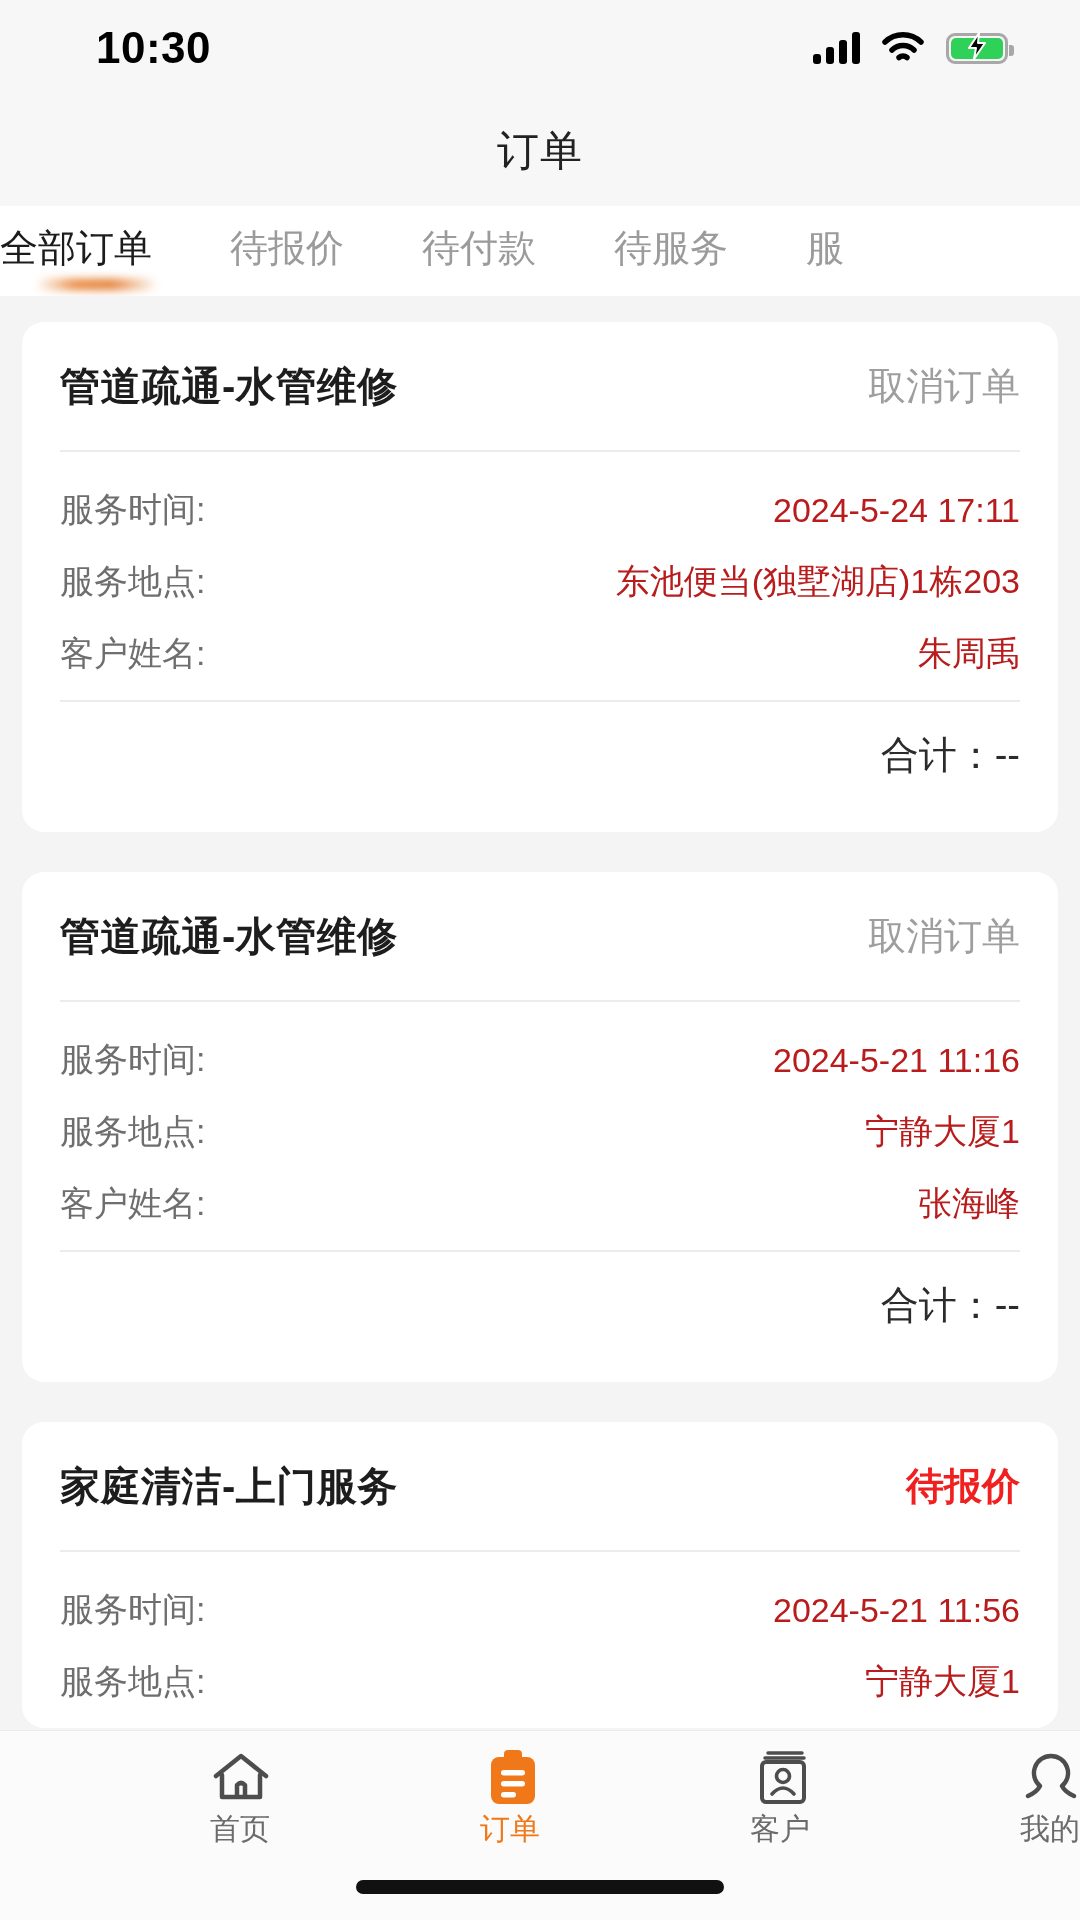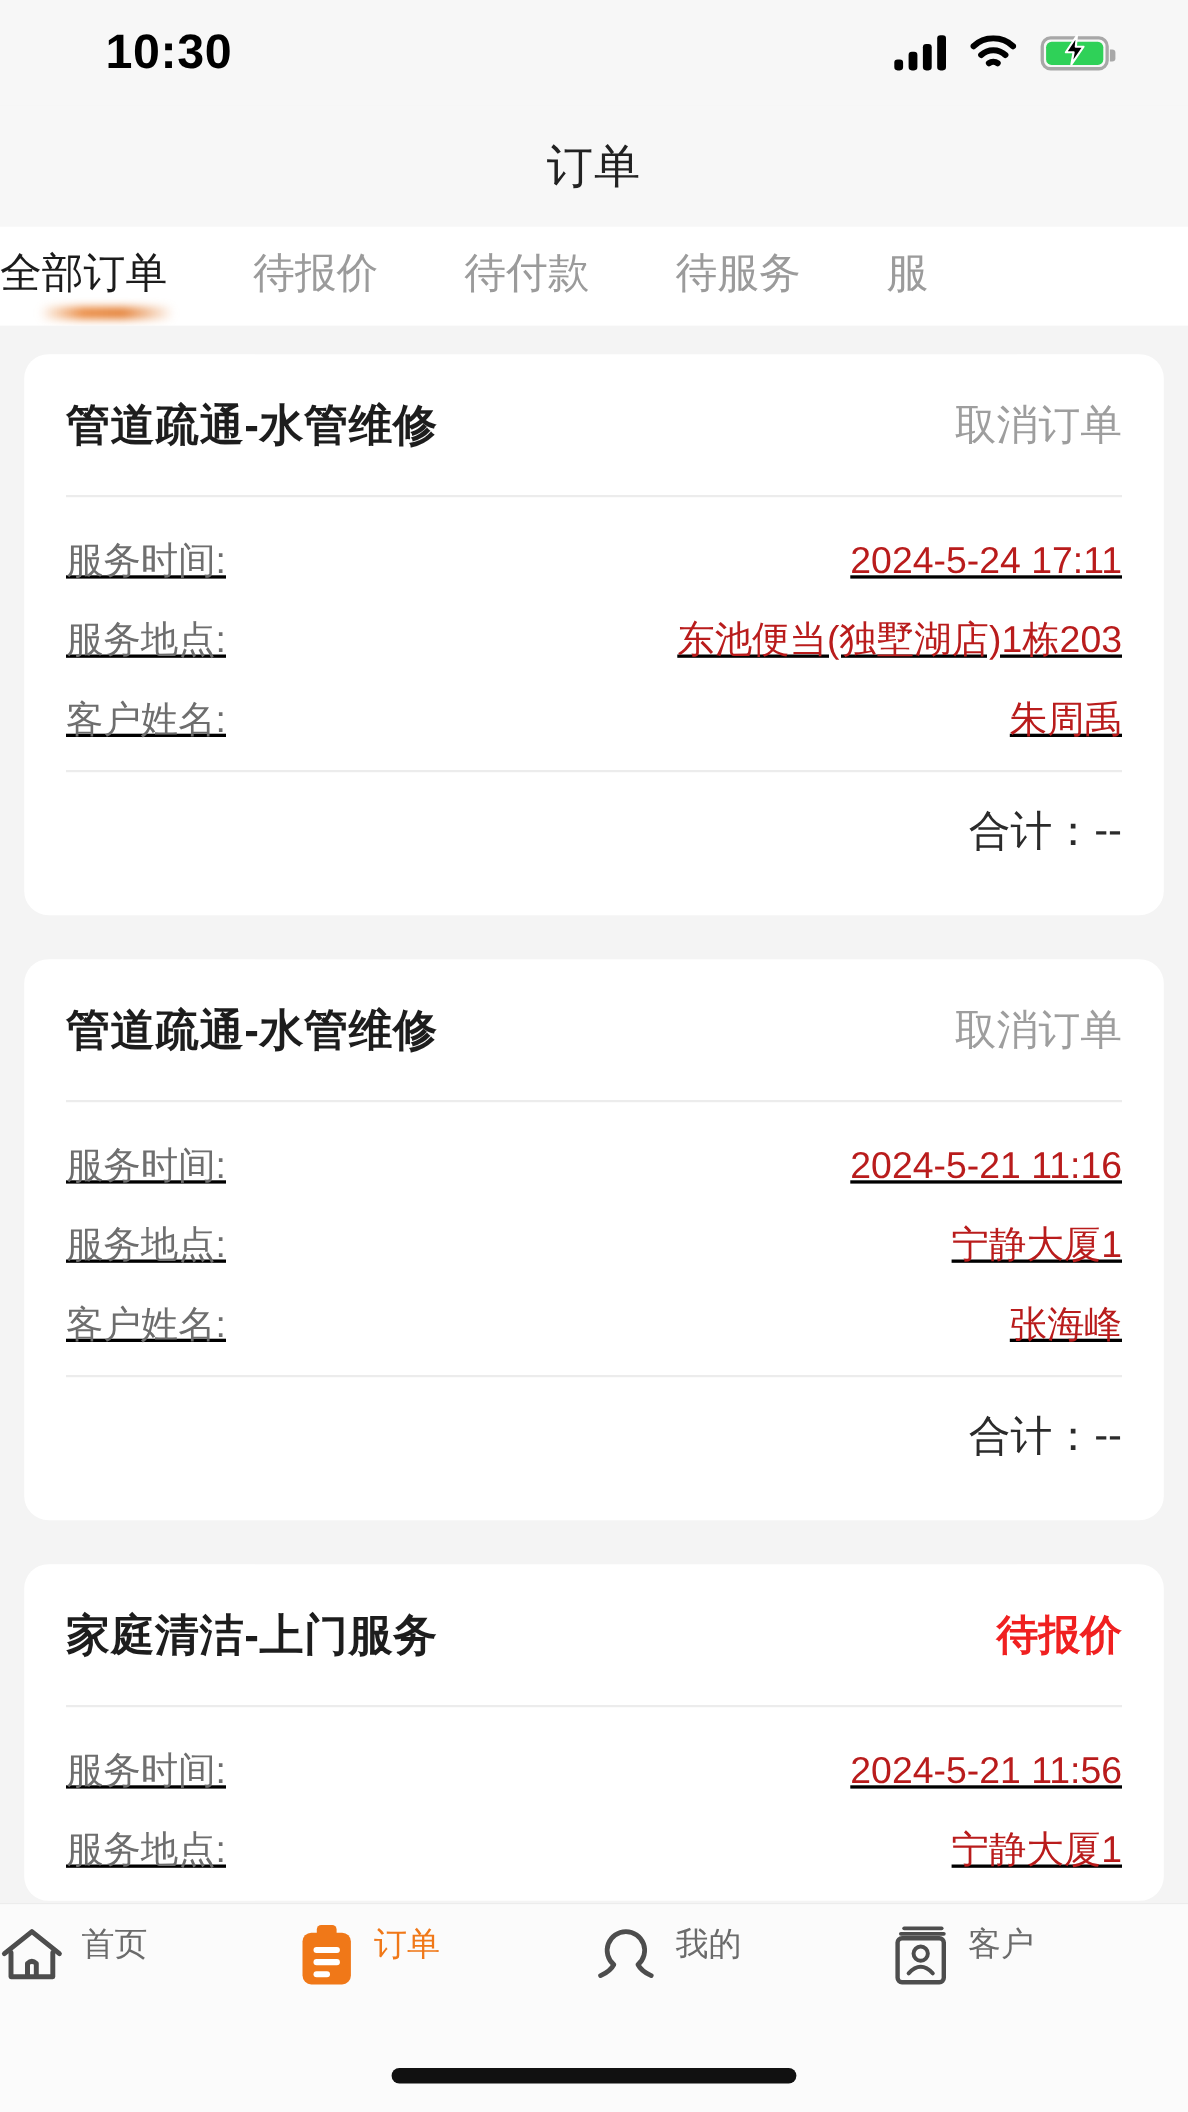--- a/index.html
+++ b/index.html
@@ -89,40 +89,39 @@
     height:128px;
   }
   .card-title { font-size:40px; color:#1d1d1d; font-weight:bold; letter-spacing:0.5px; }
   .card-status { font-size:38px; color:#9e9e9e; }
   .card-status.pending { color:#f02020; font-weight:bold; }
   .divider { height:2px; background:#ececec; }
   .rows { padding:22px 0 10px 0; }
   .row {
     display:flex; align-items:center; justify-content:space-between;
     height:72px;
-    text-decoration:underline;
   }
   .row-label { font-size:34px; color:#6e6e6e; }
   .row-value { font-size:34px; color:#b91c1c; }
   .total-wrap { padding:10px 0 34px 0; }
   .total {
     display:flex; justify-content:flex-end; align-items:center;
     height:86px;
   }
   .total-text { font-size:38px; color:#2b2b2b; }
 
   
   .bottomnav {
     position:absolute; left:0; right:0; bottom:0;
     height:190px;
     background:#fbfbfb;
     border-top:1px solid #ececec;
     display:flex; align-items:flex-start; padding-top:16px;
   }
-  .navitem { flex:1; display:flex; flex-direction:row; align-items:flex-start; gap:16px; }
+  .navitem { flex:1; display:flex; flex-direction:column; align-items:flex-end; gap:0; }
   .navitem .ico { height:62px; display:flex; align-items:center; justify-content:center; }
   .navitem .lbl { font-size:30px; color:#6b6b6b; }
   .navitem.active .lbl { color:#f07818; }
   .homeindicator {
     position:absolute; bottom:26px; left:50%; transform:translateX(-50%);
     width:368px; height:14px; background:#111; border-radius:8px;
   }
 </style>
 </head>
 <body>
@@ -280,36 +279,36 @@
           <rect x="15" y="21" width="24" height="5.5" rx="2.7" fill="#fff"></rect>
           <rect x="15" y="32" width="24" height="5.5" rx="2.7" fill="#fff"></rect>
           <rect x="15" y="43" width="15" height="5.5" rx="2.7" fill="#fff"></rect>
         </svg>
       </span>
       <span class="lbl">订单</span>
     </div>
 
     <div class="navitem">
       <span class="ico">
-        <svg width="58" height="54" viewBox="0 0 58 54">
-          <path d="M29 5 A17 17 0 0 1 40 35 Q43 41 52 45 M29 5 A17 17 0 0 0 18 35 Q15 41 6 45" stroke="#4d4d4d" stroke-width="4.4" fill="none" stroke-linecap="round" stroke-linejoin="round"></path>
-        </svg>
-      </span>
-      <span class="lbl">我的</span>
-    </div>
-
-    <div class="navitem">
-      <span class="ico">
         <svg width="54" height="58" viewBox="0 0 54 58">
           <path d="M12 4 L46 4" stroke="#4d4d4d" stroke-width="3.5" stroke-linecap="round"></path>
           <path d="M9 9 L48 9" stroke="#4d4d4d" stroke-width="3.5" stroke-linecap="round"></path>
           <rect x="6" y="13" width="42" height="40" rx="4" stroke="#4d4d4d" stroke-width="4" fill="none"></rect>
           <circle cx="27" cy="27" r="6.5" stroke="#4d4d4d" stroke-width="3.6" fill="none"></circle>
           <path d="M16 45 Q27 33 38 45" stroke="#4d4d4d" stroke-width="3.6" fill="none" stroke-linecap="round"></path>
         </svg>
       </span>
       <span class="lbl">客户</span>
     </div>
 
+    <div class="navitem">
+      <span class="ico">
+        <svg width="58" height="54" viewBox="0 0 58 54">
+          <path d="M29 5 A17 17 0 0 1 40 35 Q43 41 52 45 M29 5 A17 17 0 0 0 18 35 Q15 41 6 45" stroke="#4d4d4d" stroke-width="4.4" fill="none" stroke-linecap="round" stroke-linejoin="round"></path>
+        </svg>
+      </span>
+      <span class="lbl">我的</span>
+    </div>
+
     <div class="homeindicator"></div>
   </div>
 
 </div>
 
 </body></html>

